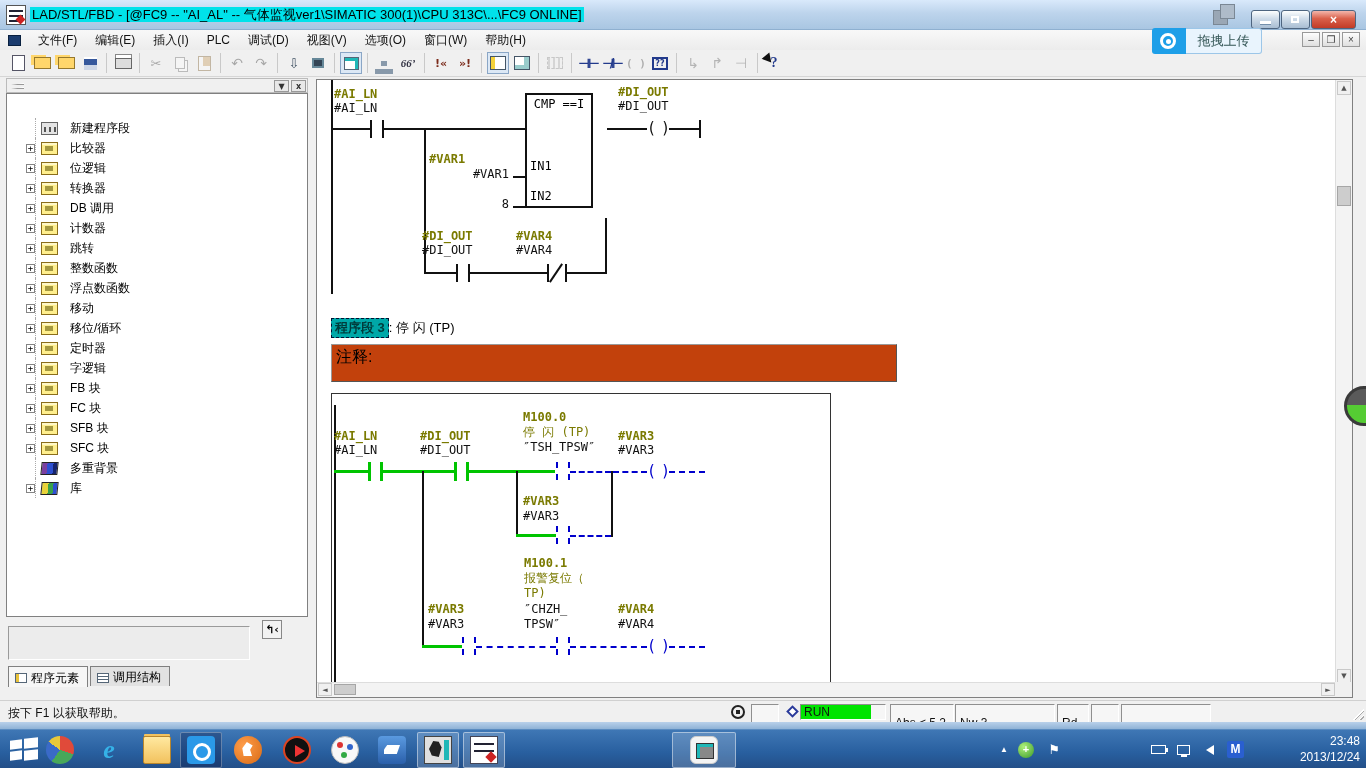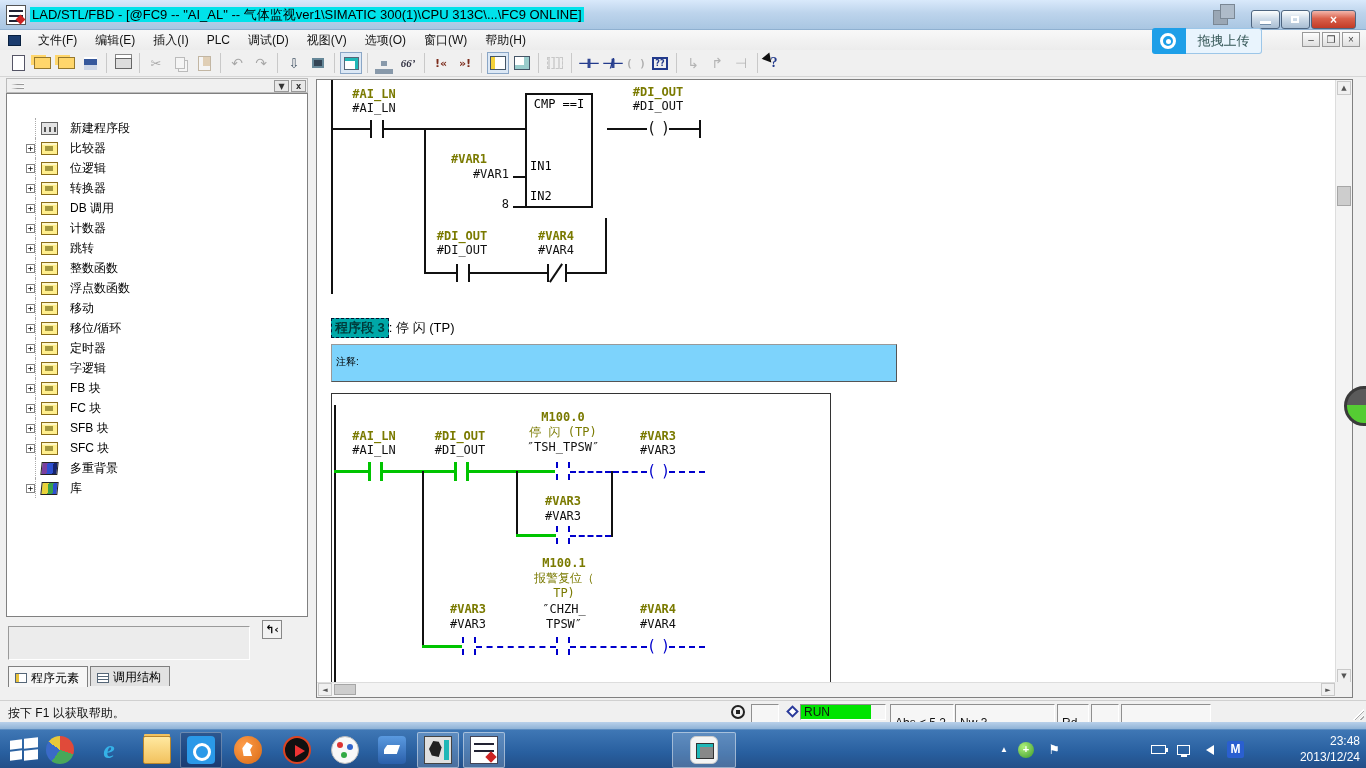--- a/index.html
+++ b/index.html
@@ -123,34 +123,34 @@
   .editor{position:absolute;left:316px;top:2px;width:1037px;height:619px;border:1px solid #808080;background:#fff}
   .canvas{position:absolute;left:0;top:0;width:1019px;height:602px;background:#fff;overflow:hidden}
   .hl{position:absolute;height:0;border-top:2px solid #111}
   .vl{position:absolute;width:0;border-left:2px solid #111}
   .kb{position:absolute;width:2px;height:18px;background:#111}
   .gh{position:absolute;height:0;border-top:3px solid #00c400}
   .gb{position:absolute;width:3px;height:19px;background:#00c400}
   .dh{position:absolute;height:0;border-top:2px dashed #0000cc}
   .db{position:absolute;width:0;height:18px;border-left:2px dashed #0000cc}
   .sl{position:absolute;width:0;height:22px;border-left:2px solid #111;transform:rotate(34deg)}
-  .lb{position:absolute;width:80px;text-align:center;font:12px "DejaVu Sans Mono",monospace;line-height:13px;
+  .lb{position:absolute;width:80px;text-align:left;font:12px "DejaVu Sans Mono",monospace;line-height:13px;
     white-space:nowrap;color:#111}
   .lb.sym{color:#7a7a00;font-weight:bold}
   .lb.olv{color:#7a7a00}
   .lb.rt{text-align:right}
   .pn{position:absolute;font:15px "DejaVu Sans Mono",monospace;line-height:17px;color:#111}
   .pn.b{color:#0000cc}
   .cmpbox{position:absolute;border:2px solid #111;background:#fff}
   .cmpbox .bt{position:absolute;left:0;right:0;top:2px;text-align:center;font:12px "DejaVu Sans Mono",monospace}
   .cmpbox .pin{position:absolute;left:3px;font:12px "DejaVu Sans Mono",monospace}
   .nethdr{position:absolute;font-size:13px;color:#000;white-space:nowrap}
   .badge{display:inline-block;background:#00a8a8;color:#003c3c;font-weight:bold;border:1px dashed #013;padding:0 3px}
-  .cmt{position:absolute;background:#7dd3fc;border:1px solid #999;border-bottom-color:#555;border-right-color:#555;
-    font-size:10px;color:#000;padding:10px 4px}
+  .cmt{position:absolute;background:#c2410c;border:1px solid #999;border-bottom-color:#555;border-right-color:#555;
+    font-size:16px;color:#000;padding:2px 4px}
   .netbox{position:absolute;border:1px solid #333;background:transparent}
 
   
   .vscroll{position:absolute;right:0;top:0;width:17px;height:604px;background:#f3f3f3;border-left:1px solid #ddd}
   .hscroll{position:absolute;left:0;bottom:0;width:1019px;height:15px;background:#f3f3f3;border-top:1px solid #ddd}
   .sbtn{position:absolute;background:#f0f0f0;border:1px solid #c9c9c9;text-align:center;color:#555;
     font:7px "DejaVu Sans",sans-serif;line-height:13px}
   .thumb{position:absolute;background:#cdcdcd;border:1px solid #a6a6a6}
   .corner{position:absolute;right:0;bottom:0;width:17px;height:15px;background:#f0f0f0}
 

